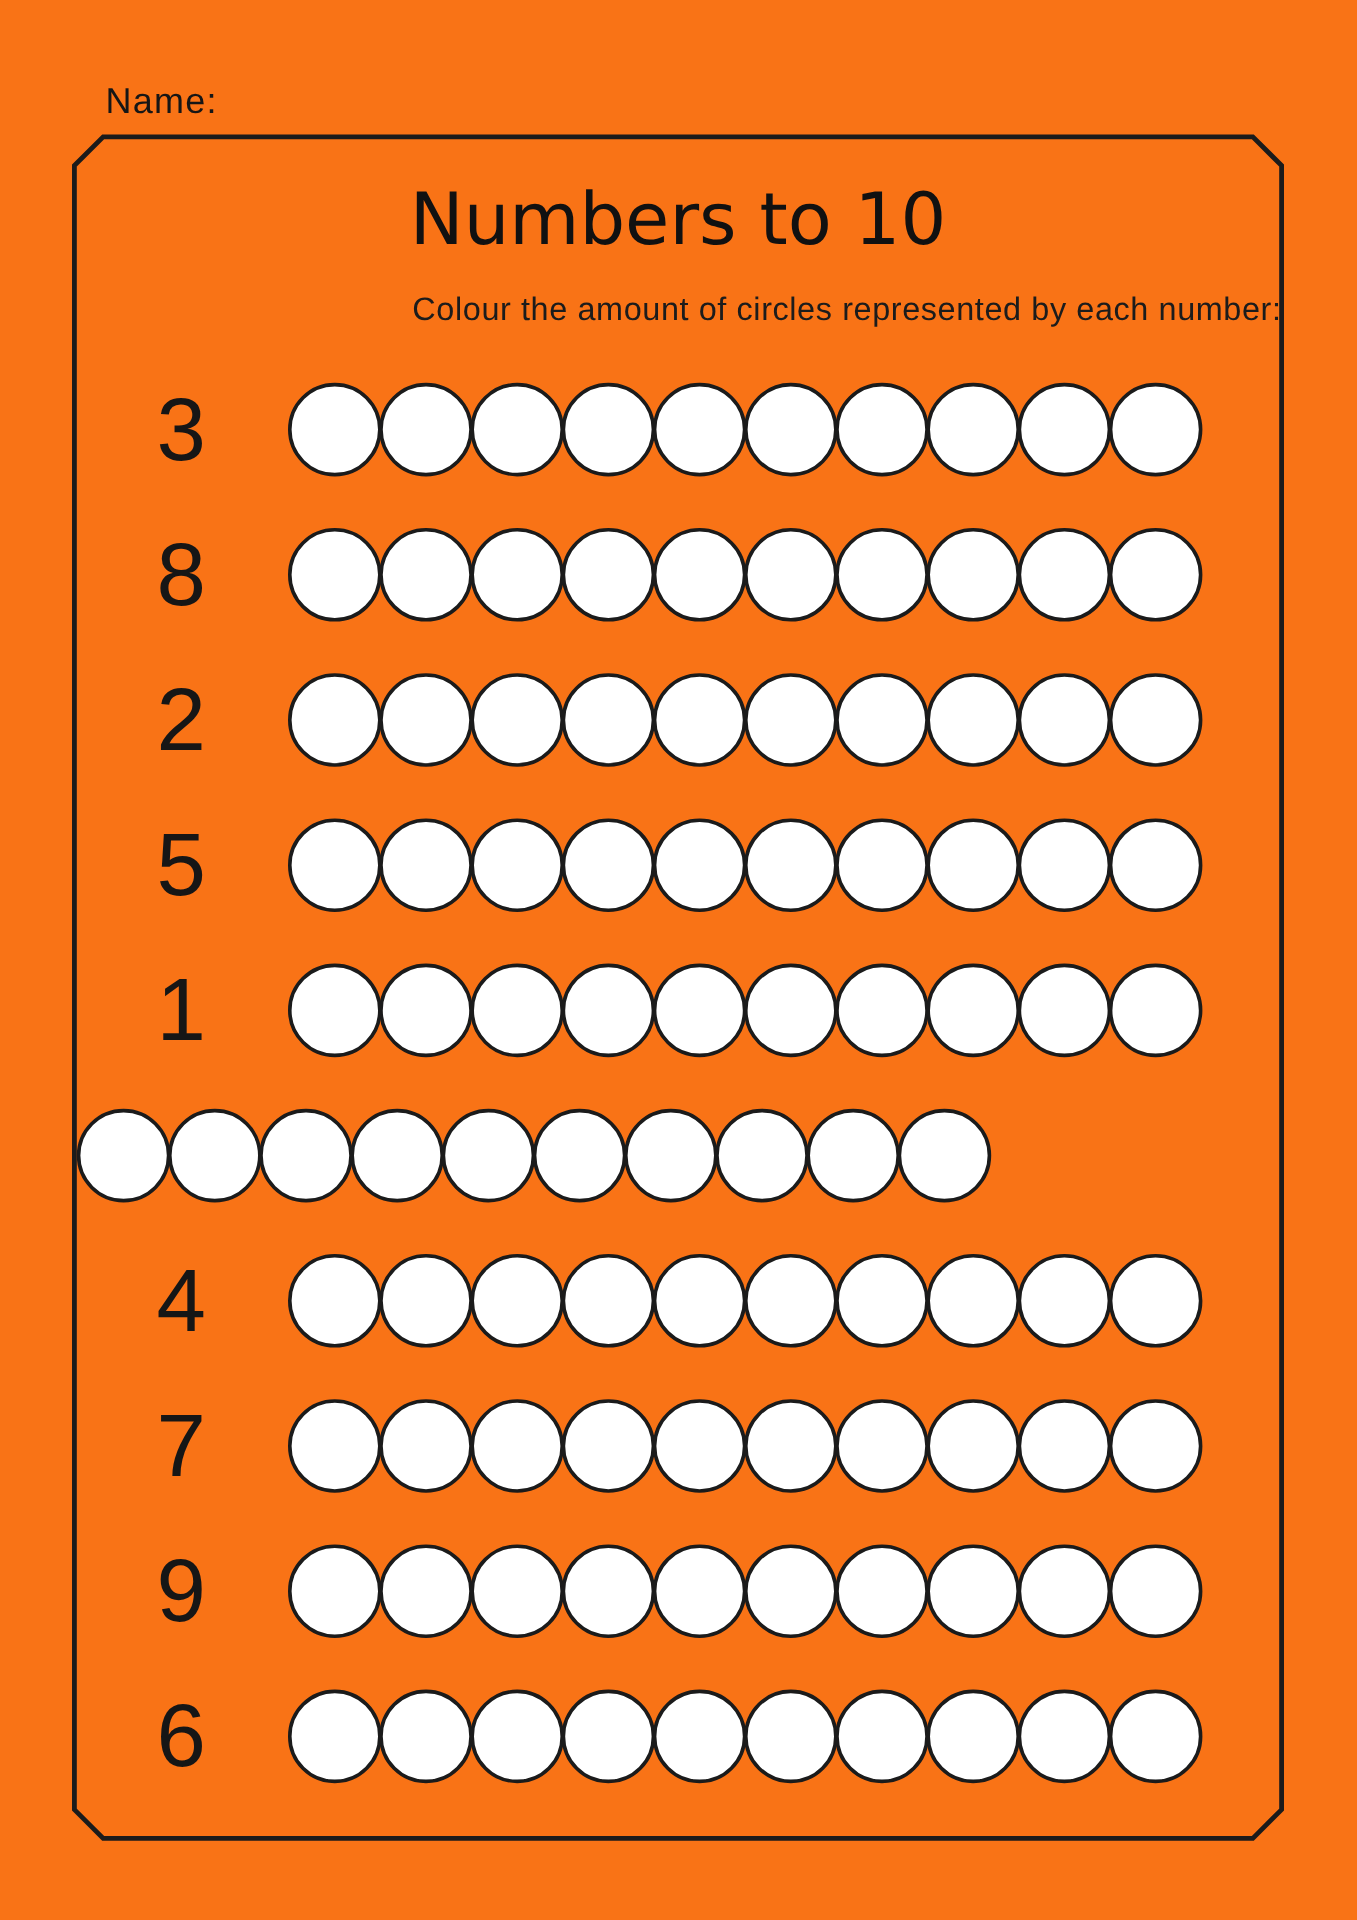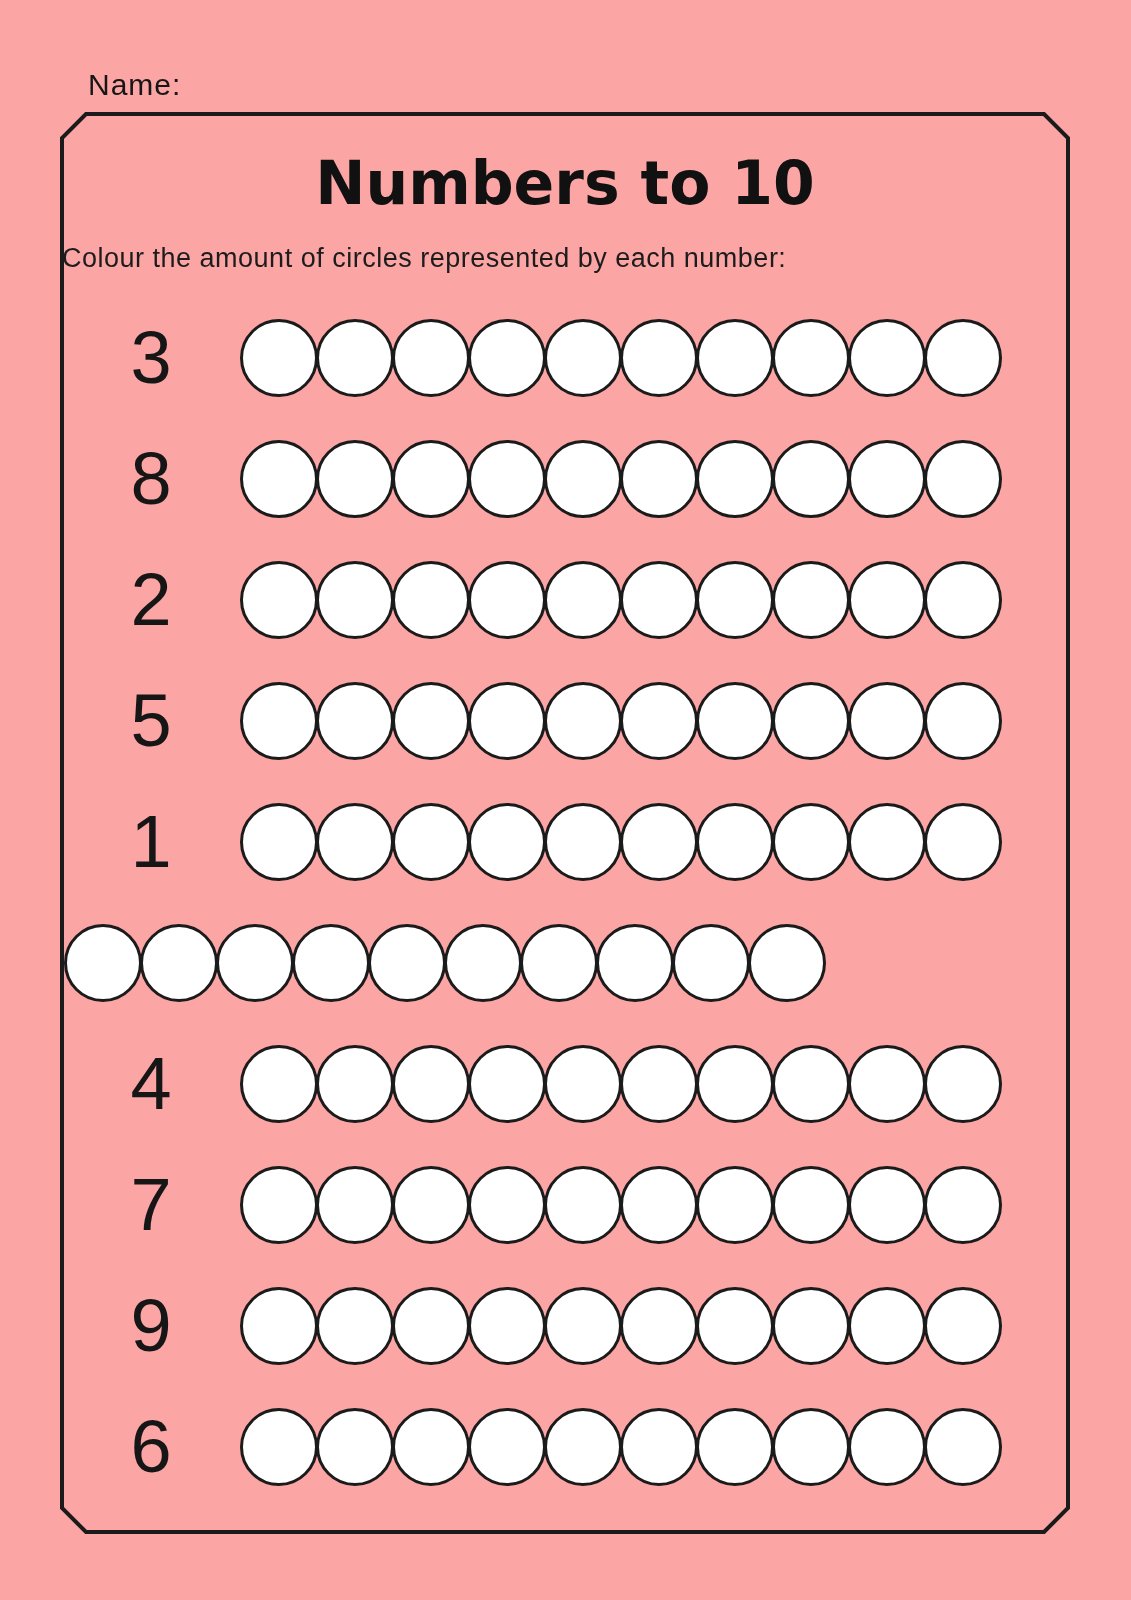--- a/index.html
+++ b/index.html
@@ -4,21 +4,21 @@
 <style>
   html, body {
     margin: 0;
     padding: 0;
     background: #ffffff;
   }
   .page {
     position: relative;
     width: 1131px;
     height: 1600px;
-    background: #fca5a5;
+    background: #f97316;
     overflow: hidden;
     font-family: "Liberation Sans", sans-serif;
     color: #161616;
   }
   .name-label {
     position: absolute;
     left: 88px;
     top: 68px;
     font-size: 30px;
     letter-spacing: 1px;
@@ -29,31 +29,31 @@
     left: 0;
     top: 0;
   }
   .title {
     position: absolute;
     left: 62px;
     top: 148px;
     width: 1006px;
     text-align: center;
     font-family: "DejaVu Sans", sans-serif;
-    font-weight: 700;
+    font-weight: 400;
     font-size: 60px;
     letter-spacing: 0px;
     color: #111111;
   }
   .instruction {
     position: absolute;
     left: 62px;
     top: 243px;
     width: 1006px;
-    text-align: left;
+    text-align: right;
     font-size: 27px;
     letter-spacing: 0.5px;
     color: #1c1c1c;
   }
   .rows {
     position: absolute;
     left: 62px;
     top: 297px;
     width: 1006px;
   }

